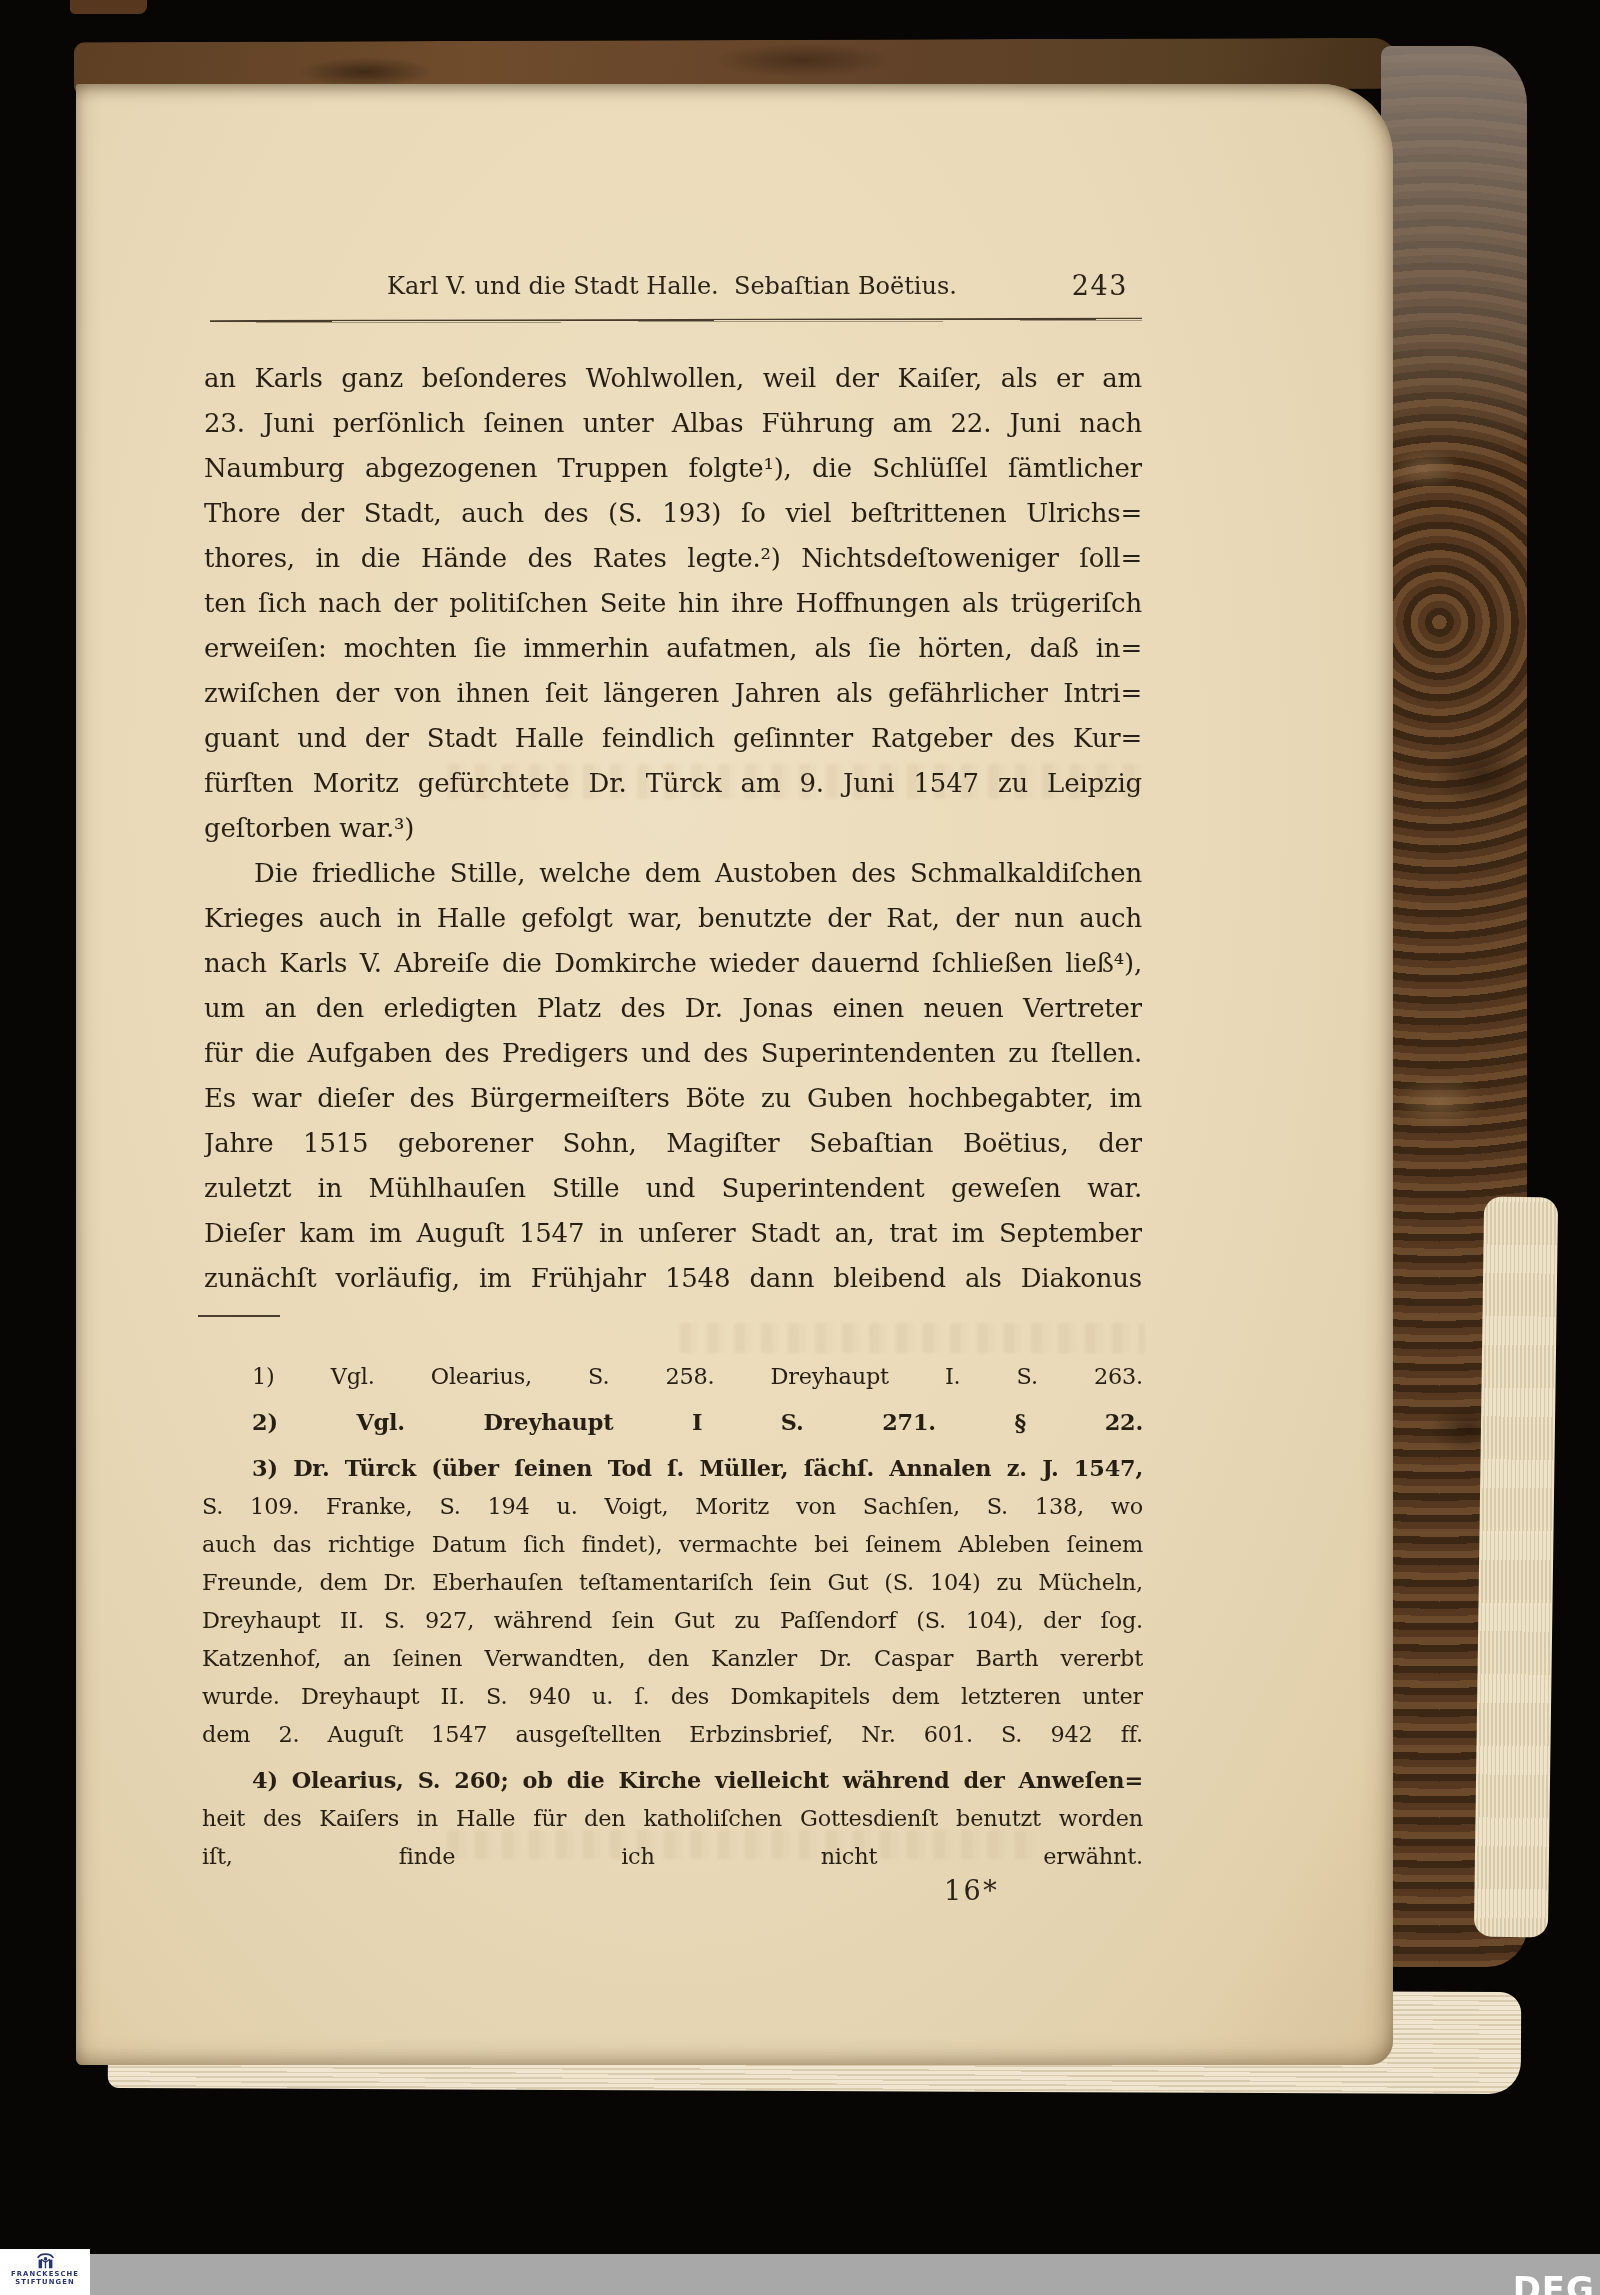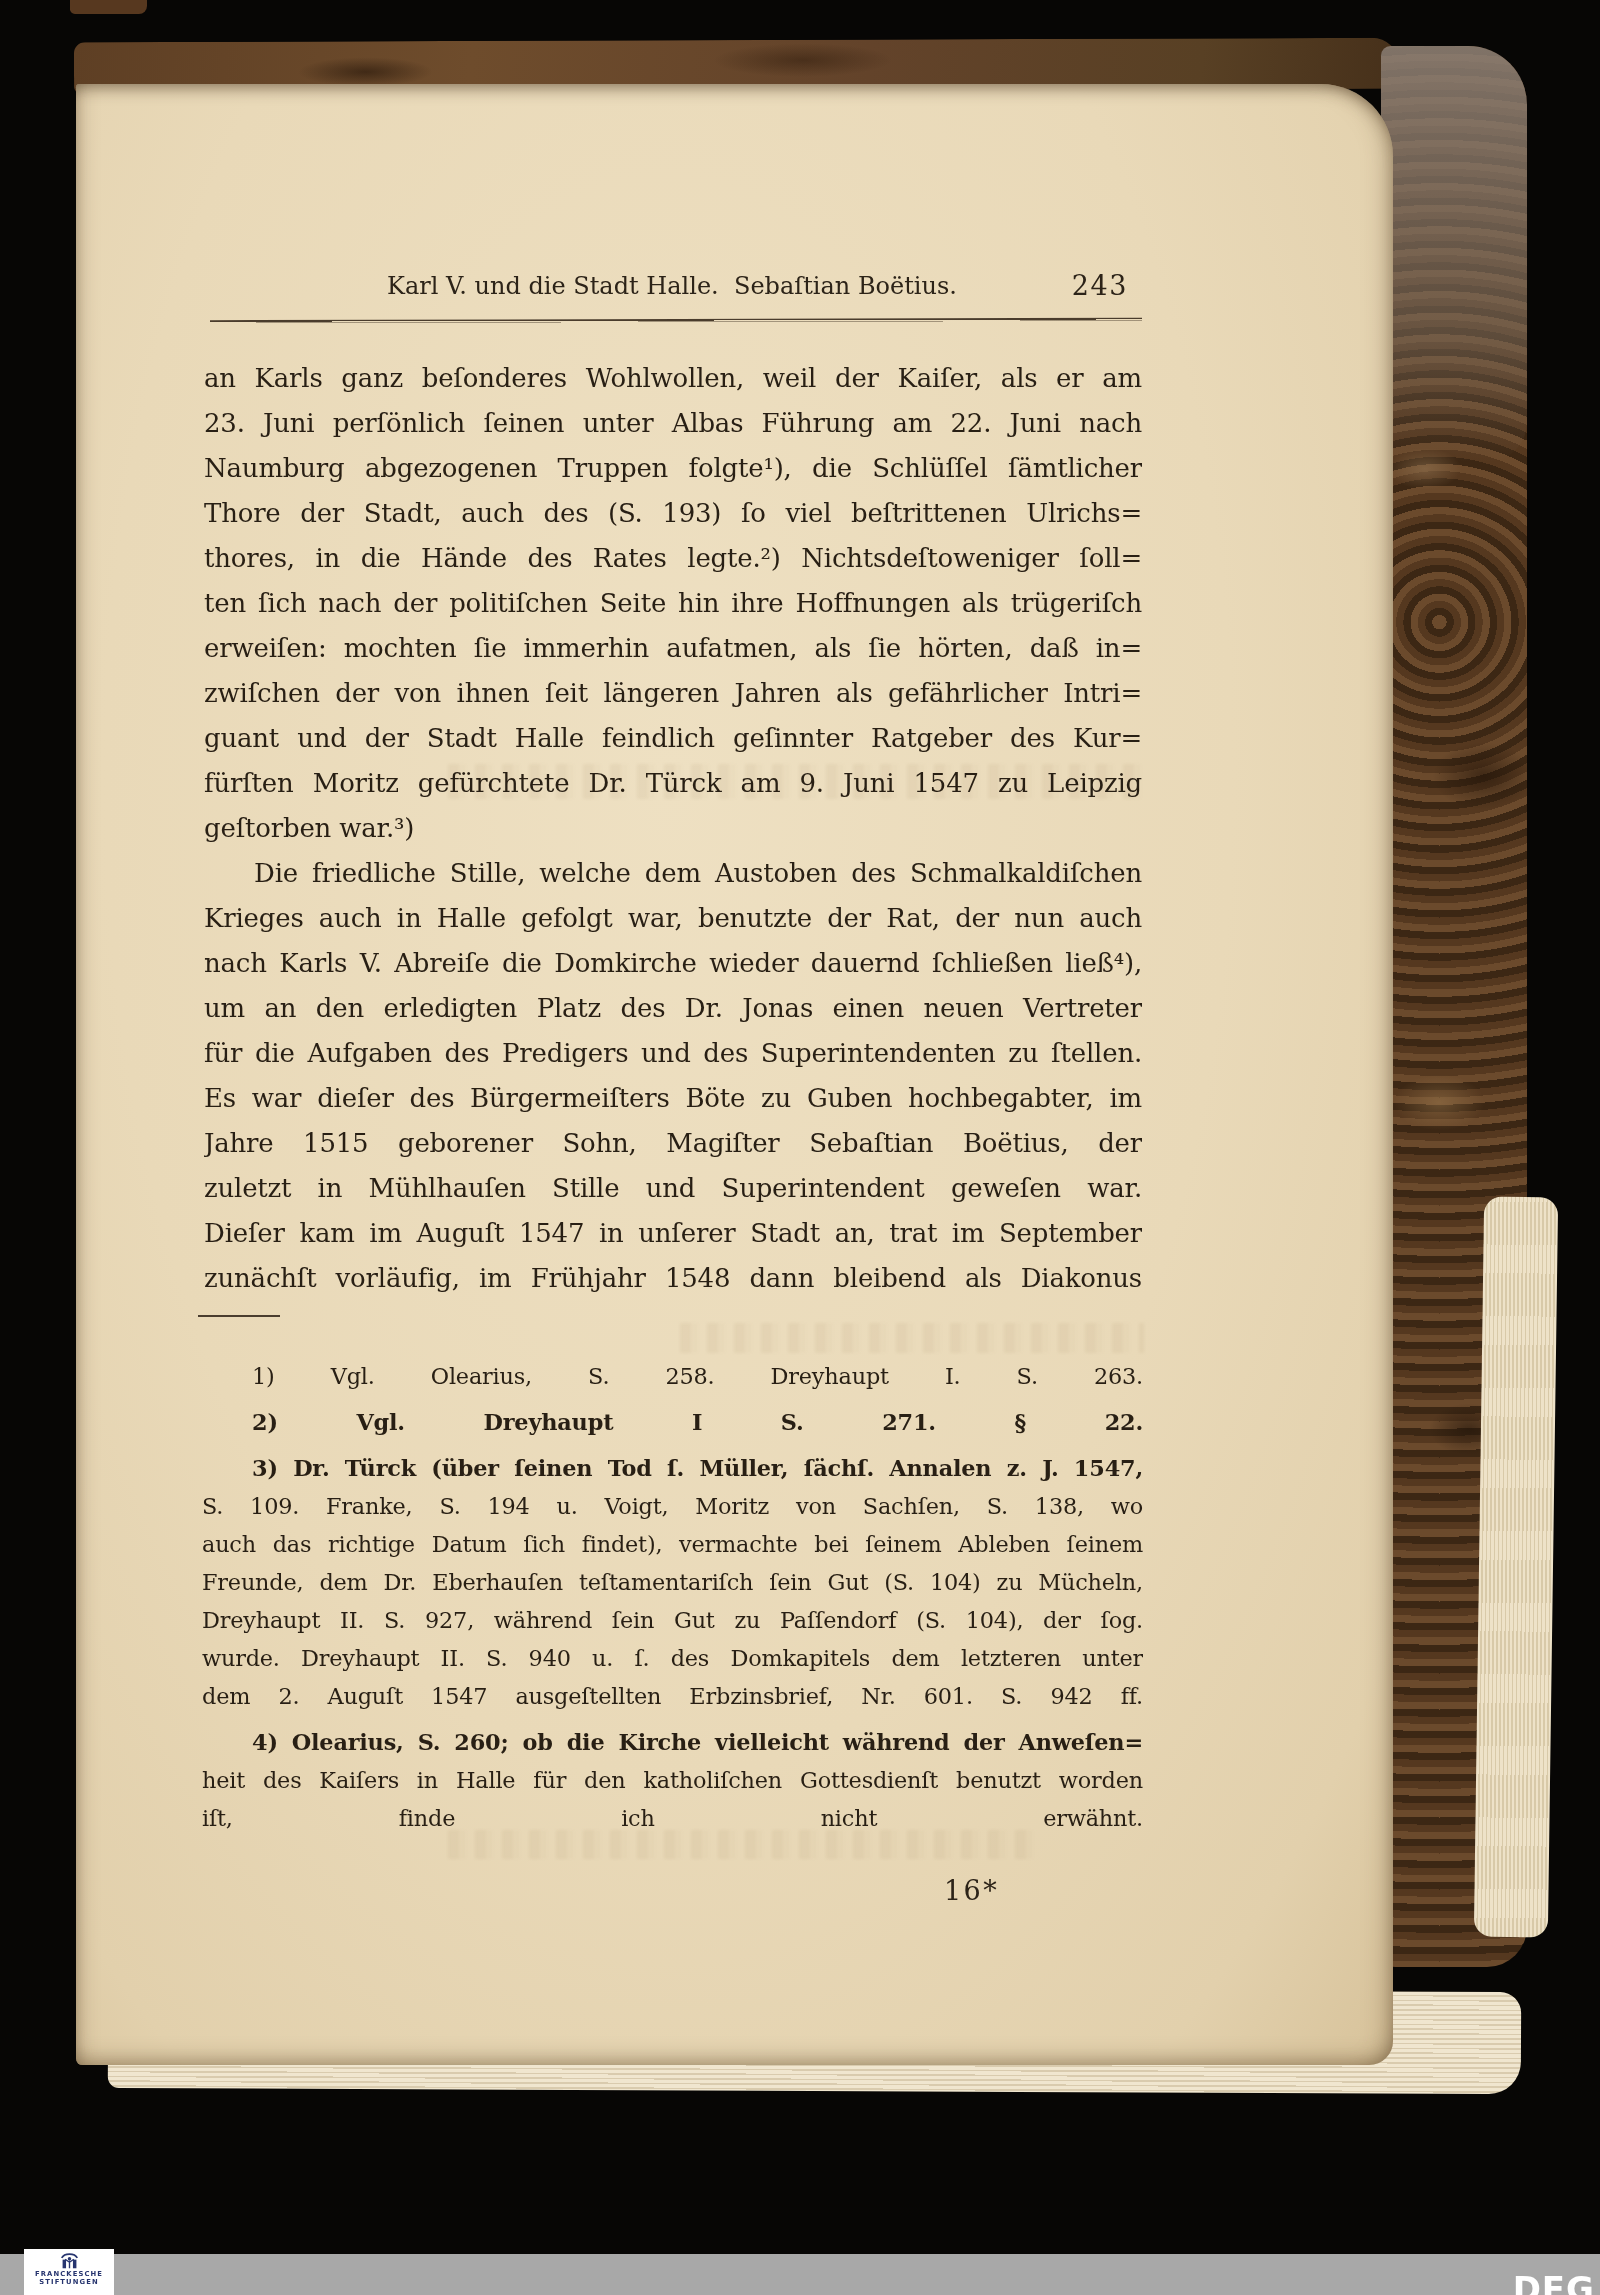--- a/index.html
+++ b/index.html
@@ -61,21 +61,21 @@
   .footnotes{position:absolute;left:126px;top:1273px;width:941px;font-size:22.4px;line-height:38px;
              letter-spacing:-0.2px;}
   .fl{text-align:justify;text-align-last:justify;overflow:hidden;height:38px;}
   .mt{margin-top:8px;font-weight:bold;}
   .sig{position:absolute;left:868px;top:1791px;font-size:27px;letter-spacing:2.4px;color:#2c2318;}
   
   .footer-bar{position:absolute;left:0;top:2254px;width:1601px;height:42px;background:#a8a8a8;}
   .dfg{position:absolute;right:6.4px;top:1.6px;font-family:"DejaVu Sans",sans-serif;font-weight:bold;
        font-size:34px;color:#ffffff;letter-spacing:0.8px;margin-top:14px;}
   .lib-box{position:absolute;left:0;top:2249px;width:90px;height:46px;background:#ffffff;
-           font-family:"DejaVu Sans",sans-serif;color:#27356f;text-align:center;margin-left:24px;}
+           font-family:"DejaVu Sans",sans-serif;color:#27356f;text-align:center;}
   .lib-box svg{display:block;margin:1.6px auto 0 auto;}
   .lib-line{font-size:6.8px;font-weight:bold;letter-spacing:1.1px;line-height:8px;}
 </style>
 </head>
 <body>
 
 <div class="scene">
 
   <div class="spine-frag"></div>
   <div class="cover-top"></div>
@@ -124,20 +124,21 @@
     <div class="fn-rule"></div>
 
     <div class="footnotes">
       <div class="fl end ind">1) Vgl. Olearius, S. 258.  Dreyhaupt I. S. 263.</div>
       <div class="fl end ind mt">2) Vgl. Dreyhaupt I S. 271. § 22.</div>
       <div class="fl ind mt">3) Dr. Türck (über ſeinen Tod ſ. Müller, ſächſ. Annalen z. J. 1547,</div>
       <div class="fl">S. 109.  Franke, S. 194 u. Voigt, Moritz von Sachſen, S. 138, wo</div>
       <div class="fl">auch das richtige Datum ſich findet), vermachte bei ſeinem Ableben ſeinem</div>
       <div class="fl">Freunde, dem Dr. Eberhauſen teſtamentariſch ſein Gut (S. 104) zu Mücheln,</div>
       <div class="fl">Dreyhaupt II. S. 927, während ſein Gut zu Paſſendorf (S. 104), der ſog.</div>
+      <div class="fl">Katzenhof, an ſeinen Verwandten, den Kanzler Dr. Caspar Barth vererbt</div>
       <div class="fl">wurde.  Dreyhaupt II. S. 940 u. ſ. des Domkapitels dem letzteren unter</div>
       <div class="fl end">dem 2. Auguſt 1547 ausgeſtellten Erbzinsbrief, Nr. 601. S. 942 ff.</div>
       <div class="fl ind mt">4) Olearius, S. 260; ob die Kirche vielleicht während der Anweſen=</div>
       <div class="fl">heit des Kaiſers in Halle für den katholiſchen Gottesdienſt benutzt worden</div>
       <div class="fl end">iſt, finde ich nicht erwähnt.</div>
     </div>
 
     <div class="sig">16*</div>
   </div>
 

